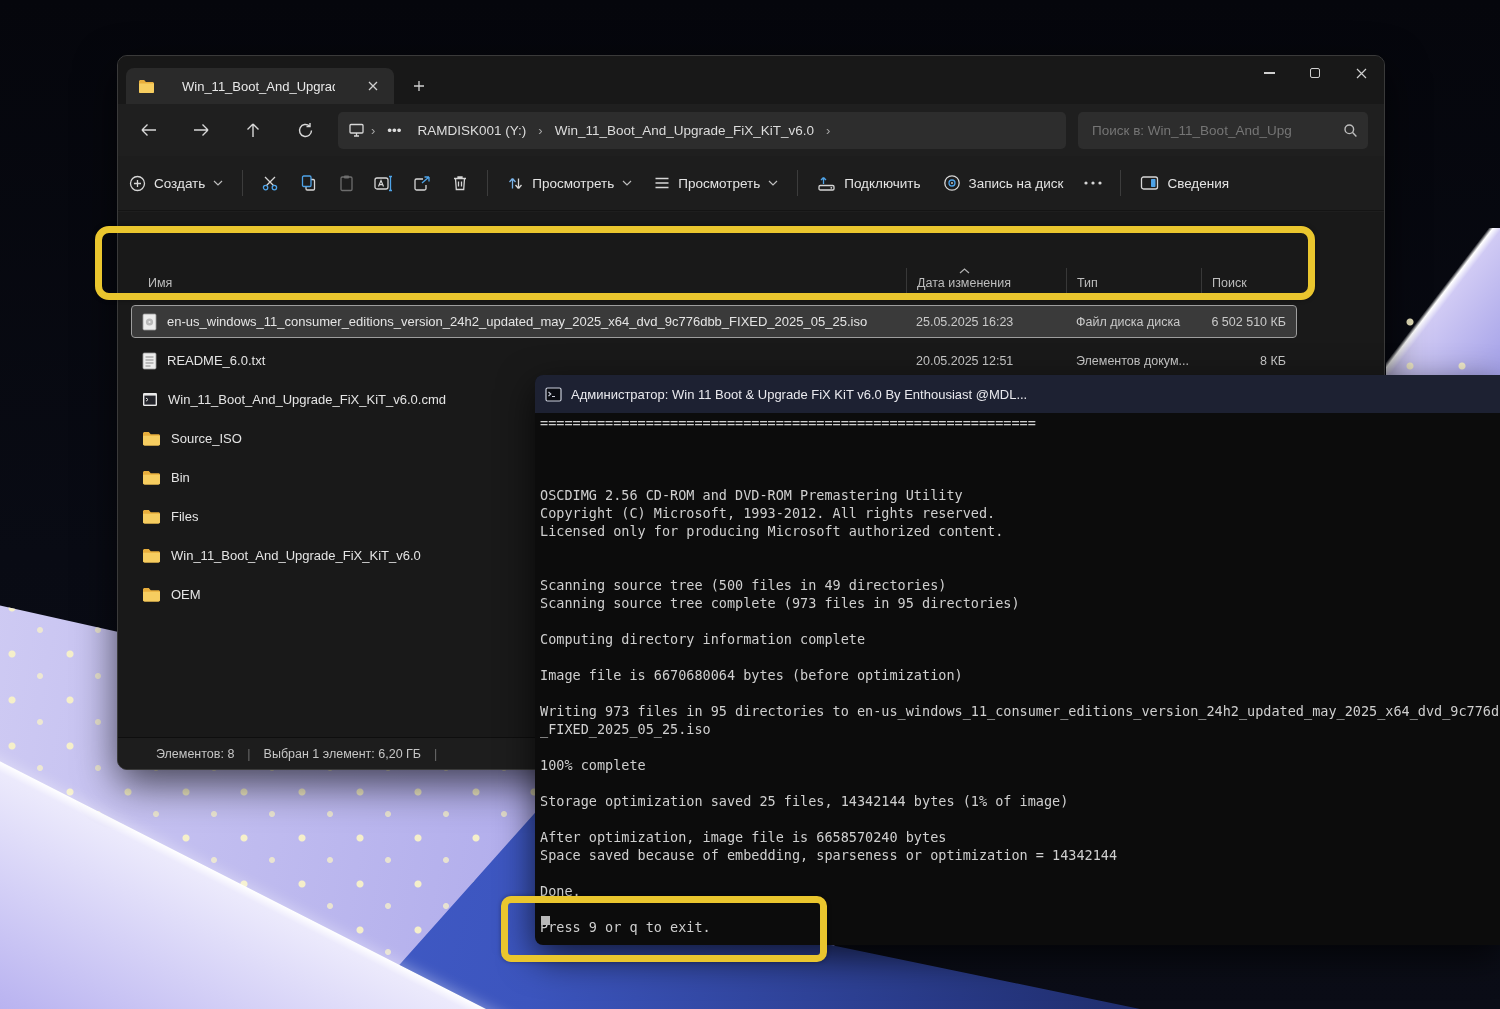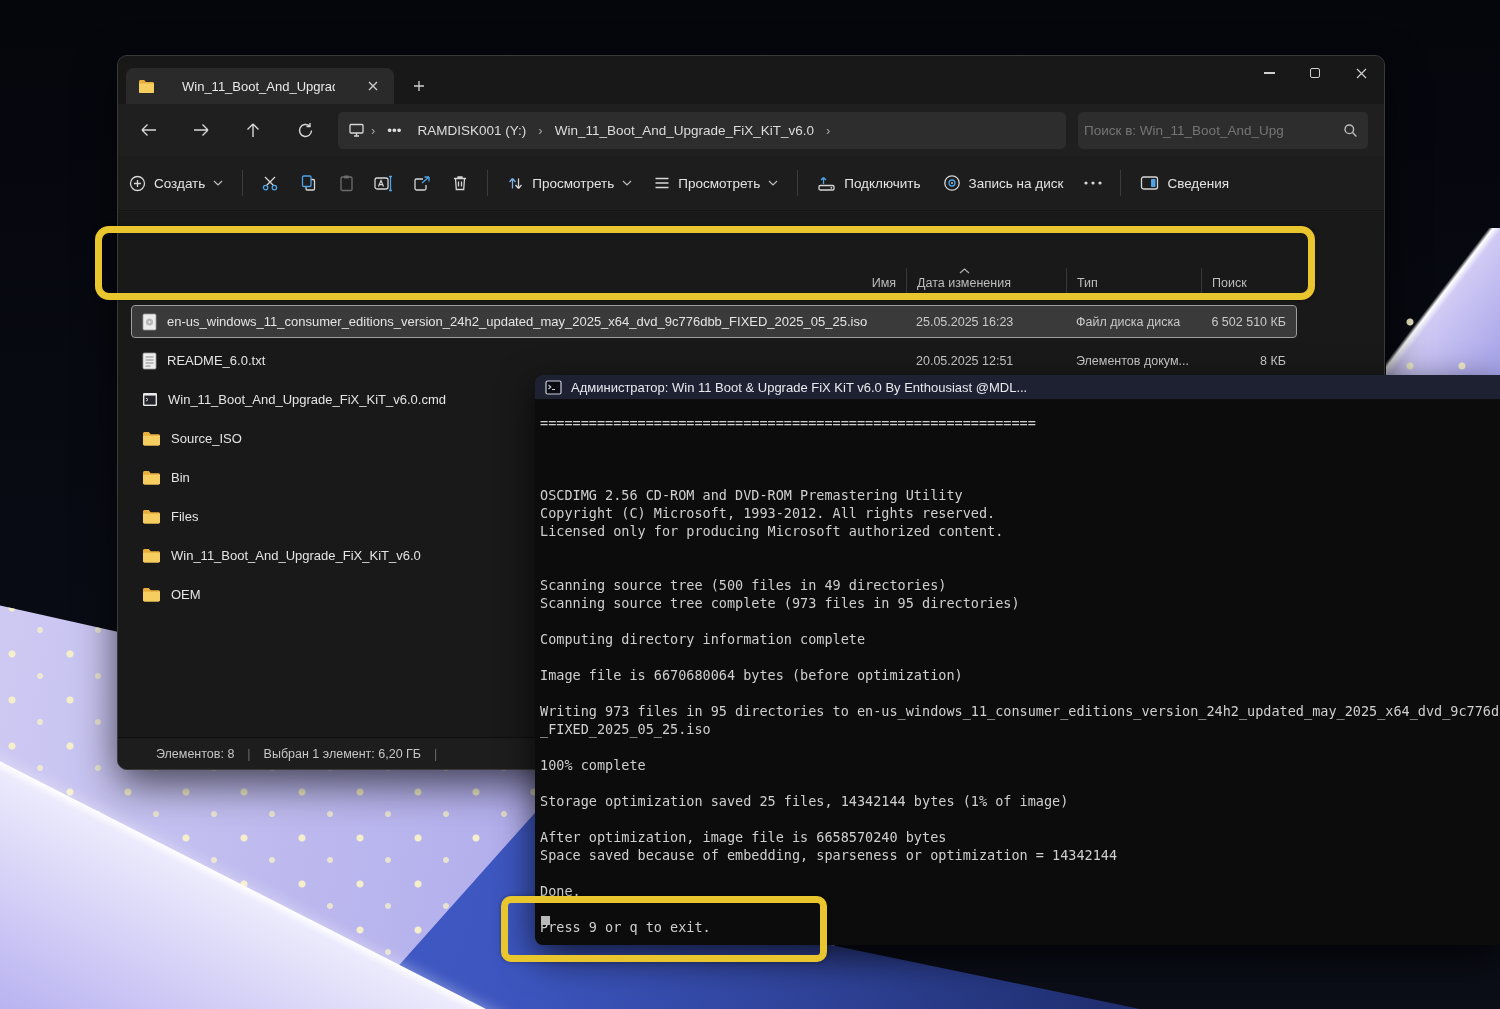--- a/index.html
+++ b/index.html
@@ -52,21 +52,21 @@
 
   .navrow { position:absolute; left:0; top:48px; right:0; height:52px; background:#1f1f1f;
     display:flex; align-items:center; }
   .navbtn { width:34px; height:34px; margin-left:18px; display:flex; align-items:center; justify-content:center; }
   .navbtn:first-child { margin-left:14px; }
   .addressbar { margin-left:16px; width:728px; height:37px; background:#2d2d2d; border-radius:5px;
     display:flex; align-items:center; gap:4px; padding:0 10px; color:#dcdcdc; font-size:13.5px; }
   .crumb { padding:3px 6px; border-radius:4px; white-space:nowrap; }
   .crumb-sep { color:#a8a8a8; font-size:13px; padding:0 2px; }
   .searchbox { margin-left:12px; width:290px; height:37px; background:#2d2d2d; border-radius:5px;
-    display:flex; align-items:center; padding:0 10px 0 6px; }
+    display:flex; align-items:center; padding:0 10px 0 14px; }
   .searchbox input { flex:1; background:transparent; border:none; outline:none; color:#cfcfcf;
     font-size:13.5px; font-family:"Liberation Sans",sans-serif; }
 
   .toolbar { position:absolute; left:0; top:100px; right:0; height:55px; background:#1d1d1d;
     border-bottom:1px solid #141414; display:flex; align-items:center; }
   .tbtn { display:flex; align-items:center; gap:8px; padding:0 11px; height:36px; border-radius:4px;
     color:#e3e3e3; font-size:13.5px; white-space:nowrap; }
   .ticon { width:38px; height:36px; display:flex; align-items:center; justify-content:center; border-radius:4px; }
   .tsep { width:1px; height:26px; background:#3c3c3c; margin:0 8px; }
 
@@ -85,21 +85,21 @@
   .cell-size { text-align:right; padding-right:10px; color:#c9c9c9; font-size:12.5px; white-space:nowrap; }
 
   .statusbar { position:absolute; left:0; right:0; bottom:0; height:32px; background:#1d1d1d;
     border-top:1px solid #0e0e0e; display:flex; align-items:center; gap:13px; padding-left:38px;
     color:#c6c6c6; font-size:12.5px; }
   .ssep { color:#6a6a6a; }
 
   
   #console { position:absolute; left:535px; top:375px; width:965px; height:570px;
     background:#0c0c0c; border-radius:8px 0 0 8px; box-shadow:0 12px 36px rgba(0,0,0,.7); overflow:hidden; }
-  .con-title { position:absolute; left:0; top:0; right:0; height:24px; background:#1d2132;
+  .con-title { position:absolute; left:0; top:0; right:0; height:38px; background:#1d2132;
     display:flex; align-items:center; gap:9px; padding-left:10px; color:#e9e9ee; font-size:13px; white-space:nowrap; }
   .con-body { position:absolute; left:0; top:33px; right:0; bottom:0; padding:6px 0 0 5px;
     font-family:"DejaVu Sans Mono", monospace; font-size:13.5px; line-height:18px; color:#cfcfcf;
     white-space:pre; overflow:hidden; }
   .con-cursor { position:absolute; left:6px; bottom:20px; width:9px; height:9px; background:#b9b9b9; }
 
   
   .hl-box { position:absolute; border:7px solid #eac62e; border-radius:14px; pointer-events:none; z-index:50;
     box-shadow:0 0 4px rgba(0,0,0,.35); }
   .hl-1 { left:95px; top:226px; width:1220px; height:74px; }
@@ -311,21 +311,21 @@
             <rect x="1.5" y="2" width="16" height="12" rx="2" stroke="#d6d6d6" stroke-width="1.3" fill="none"></rect>
             <rect x="11" y="4" width="4.5" height="8" rx="0.8" fill="#4ea3e8"></rect>
           </svg>
         <span>Сведения</span>
       </div>
     </div>
 
     <div class="listarea">
       <div class="flist" style="top:56px;">
         <div class="fheader">
-          <div class="hcell" style="padding-left:16px;justify-content:flex-end;">
+          <div class="hcell" style="padding-left:16px;">
               <span>Имя</span>
             </div>
           <div class="hcell">
             <span class="sortchev">
               <svg width="11" height="6" viewBox="0 0 11 6">
                   <path d="M1 5l4.5-4L10 5" stroke="#b0b0b0" stroke-width="1.2" fill="none"></path>
                 </svg>
             </span>
             <span>Дата изменения</span>
           </div>

